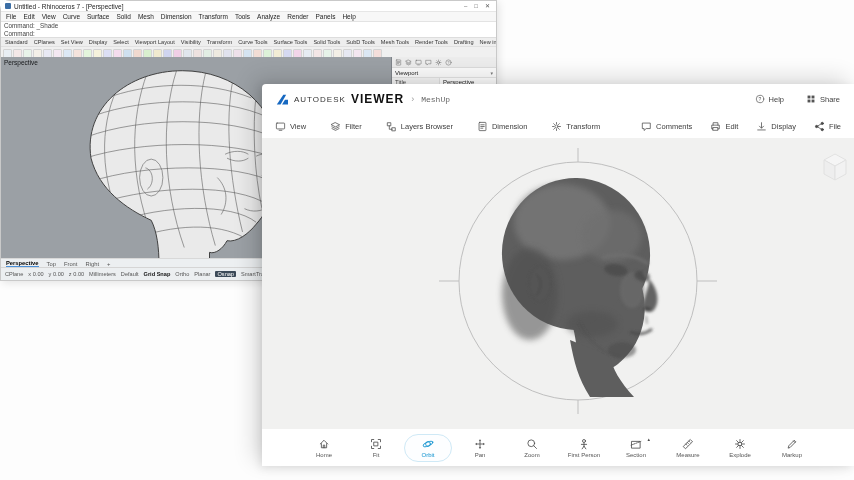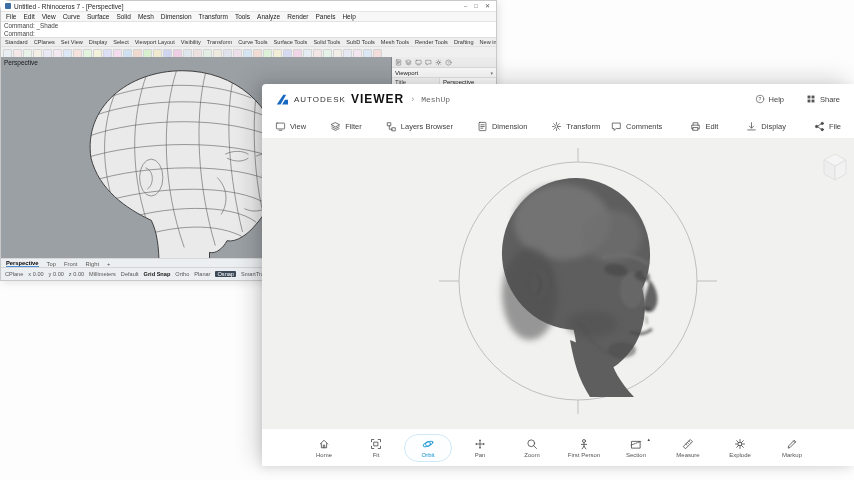--- a/index.html
+++ b/index.html
@@ -57,21 +57,21 @@
   .v-company{font-size:8px;letter-spacing:1px;color:#333;}
   .v-product{font-size:12px;letter-spacing:1px;color:#111;font-weight:bold;}
   .v-chev{color:#999;font-size:9px;margin:0 2px;}
   .v-crumb{font-size:8px;color:#666;font-family:Liberation Mono, monospace;}
   .v-hactions{display:flex;align-items:center;gap:22px;}
   .v-haction{display:flex;align-items:center;gap:4px;font-size:7.5px;color:#444;}
   .v-haction .ic{width:10px;height:10px;color:#555;}
   .v-toolbar{height:24px;display:flex;align-items:center;justify-content:space-between;padding:0 13px;
              border-bottom:1px solid #e2e2e2;}
   .v-tgroup{display:flex;align-items:center;gap:24px;}
-  .v-tgroup.right{gap:28px;}
+  .v-tgroup.right{gap:18px;}
   .v-titem{display:flex;align-items:center;gap:4px;font-size:7.5px;color:#3d3d3d;}
   .v-titem .ic{width:11px;height:11px;color:#4a4a4a;}
   .v-canvas{position:absolute;left:0;right:0;top:54px;bottom:37px;background:#f1f1f0;overflow:hidden;}
   .v-orbit{position:absolute;left:0;top:0;width:100%;height:100%;}
   .v-head{position:absolute;left:222px;top:34px;width:190px;height:225px;}
   .v-cube{position:absolute;left:556px;top:10px;width:34px;height:36px;opacity:.55;}
   .v-nav{position:absolute;left:0;right:0;bottom:0;height:37px;background:#fff;display:flex;
          align-items:center;justify-content:center;gap:4px;}
   .v-nitem{width:46px;display:flex;flex-direction:column;align-items:center;gap:2px;font-size:6px;
            color:#555;position:relative;padding:3px 0;border:1px solid transparent;border-radius:14px;}

